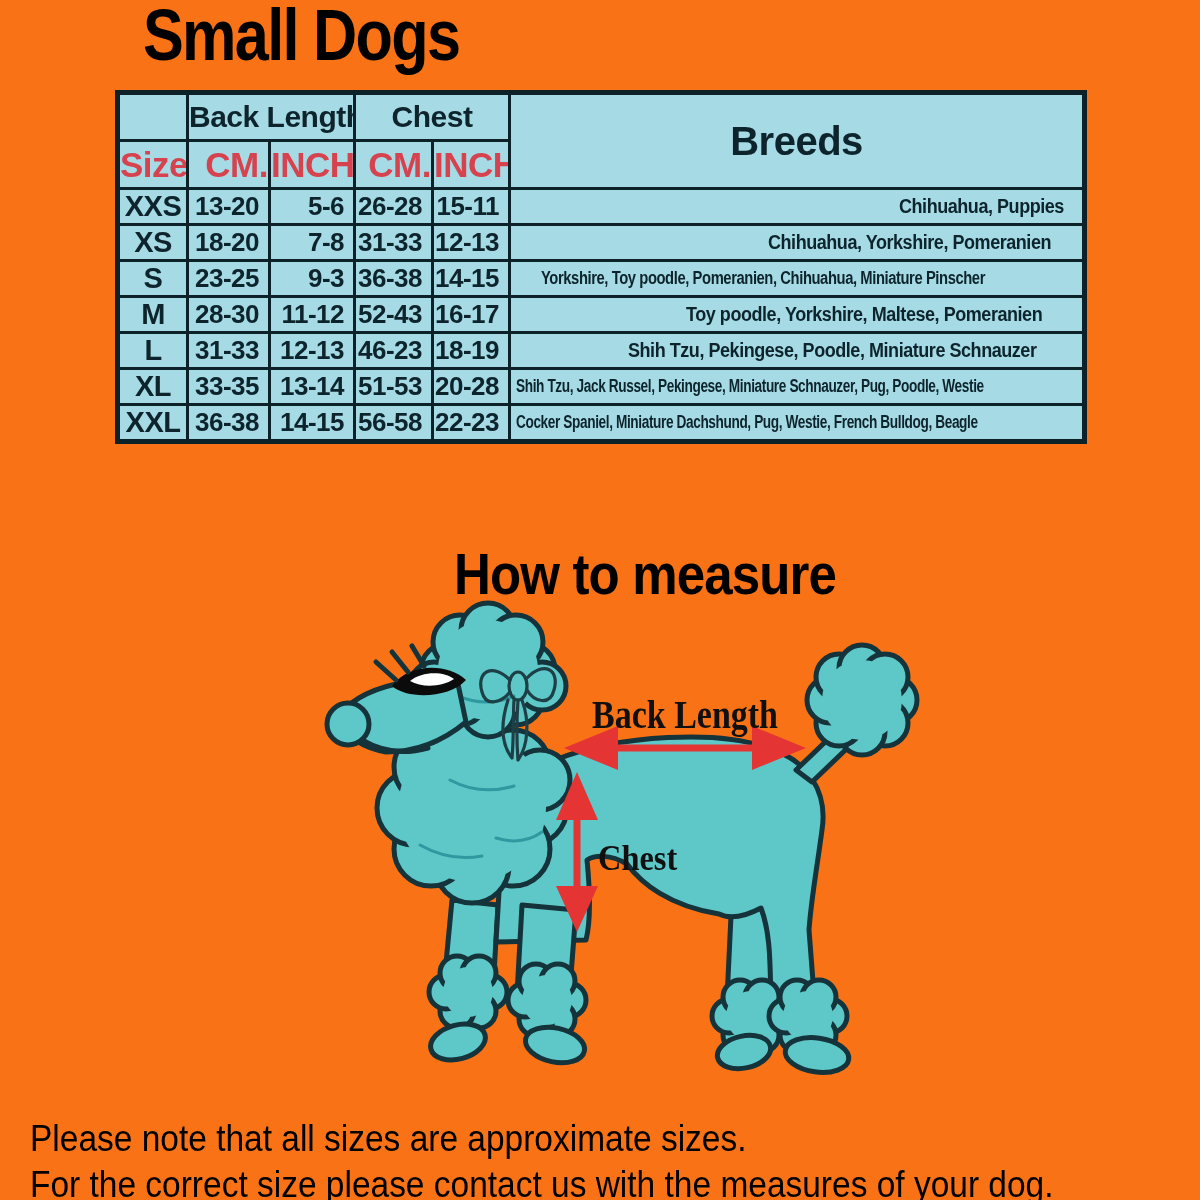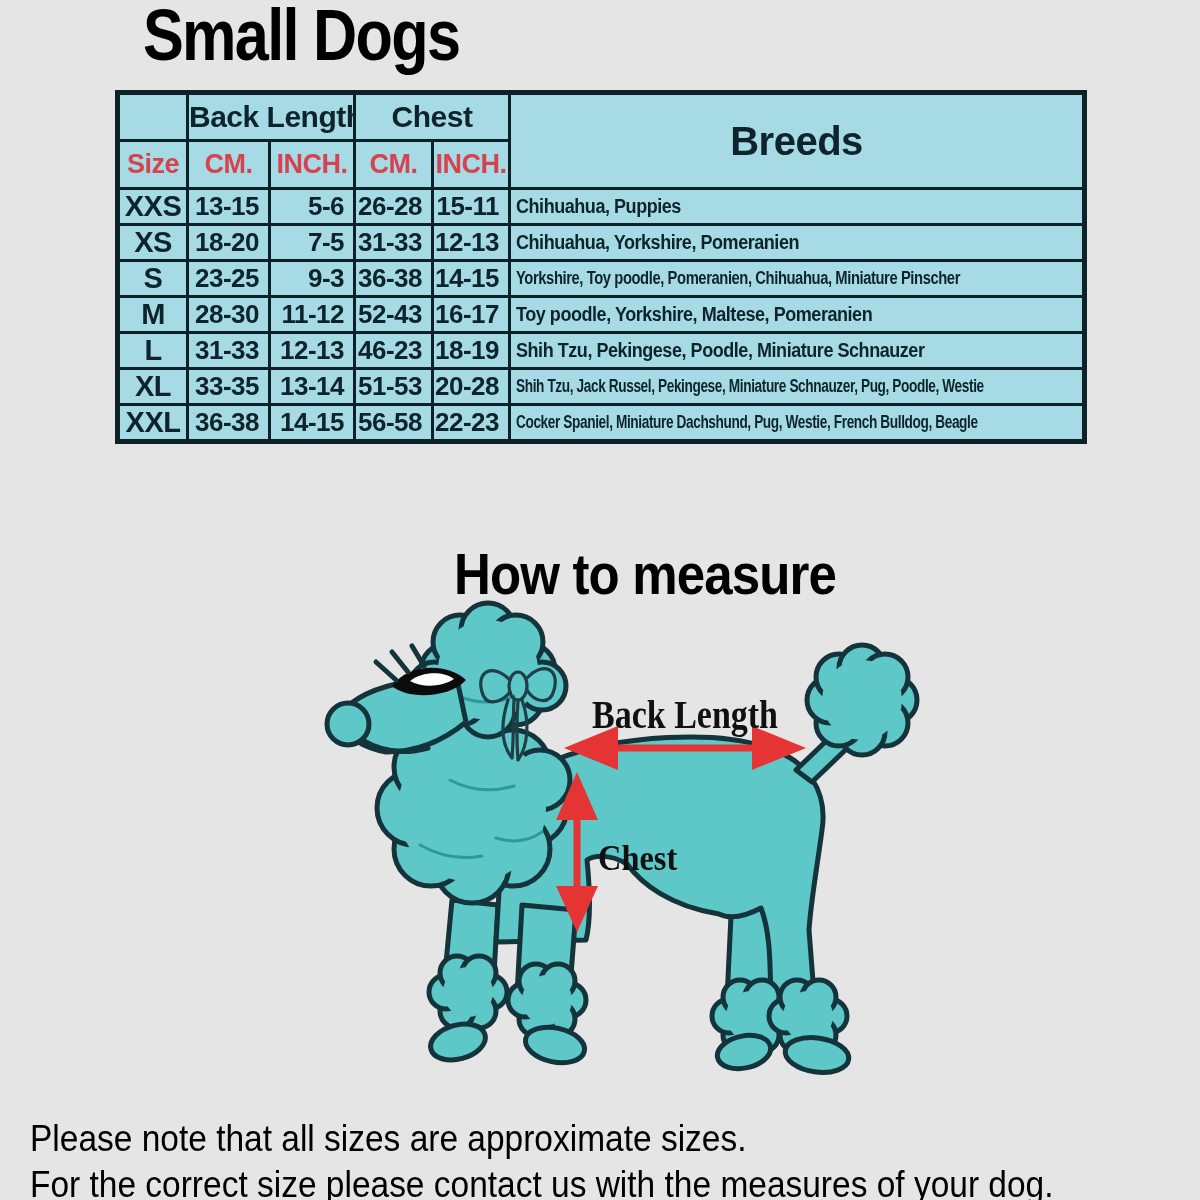--- a/index.html
+++ b/index.html
@@ -7,21 +7,21 @@
     --table-border:#0c2128;
     --header-red:#d6424e;
     --dog-teal:#5ec8c8;
     --dog-outline:#14333a;
     --arrow-red:#e43434;
     --text-dark:#0d242c;
   }
   *{margin:0;padding:0;box-sizing:border-box;}
   html,body{width:1200px;height:1200px;background:#ffffff;overflow:hidden;}
   body{font-family:"Liberation Sans",sans-serif;}
-  .page{position:relative;width:1200px;height:1200px;background:#e5e5e5;}
+  .page{position:relative;width:1200px;height:1200px;background:#f97316;}
 
   .page-title{
     position:absolute;left:143px;top:-6px;
     font-size:72px;font-weight:bold;color:#000;
     letter-spacing:-2px;white-space:nowrap;
     transform:scaleX(.85);transform-origin:0 0;
   }
 
   .size-table{
     position:absolute;left:115px;top:90px;width:967px;
@@ -32,24 +32,24 @@
   .size-table th,.size-table td{
     border:3px solid var(--table-border);
     color:var(--text-dark);font-weight:bold;
     white-space:nowrap;overflow:hidden;
     letter-spacing:-0.5px;
   }
   .size-table thead tr{height:48px;}
   .size-table tbody tr{height:28px;}
   .group-h{font-size:30px;text-align:center;}
   .breeds-h{font-size:40px;text-align:center;}
-  .sub th{color:var(--header-red);font-size:27px;text-align:center;}
+  .sub th{color:var(--header-red);font-size:35px;text-align:right;}
   td.size-cell{font-size:29px;text-align:center;}
   td.num{font-size:26px;text-align:right;padding-right:9px;}
-  td.breeds{text-align:left;padding-left:5px;}
+  td.breeds{text-align:right;padding-left:5px;}
   .breeds-text{display:inline-block;font-size:20px;transform:scaleX(.9);transform-origin:0 50%;white-space:nowrap;}
   tbody tr:nth-child(3) .breeds-text{font-size:18px;transform:scaleX(.82);}
   tbody tr:nth-child(6) .breeds-text,
   tbody tr:nth-child(7) .breeds-text{font-size:17.5px;transform:scaleX(.78);}
 
   .measure-title{
     position:absolute;left:415px;top:540px;width:460px;
     font-size:58px;font-weight:bold;color:#000;text-align:center;
     letter-spacing:-1px;white-space:nowrap;
     transform:scaleX(.88);transform-origin:50% 0;
@@ -98,30 +98,30 @@
         <th>Size</th>
         <th>CM.</th>
         <th>INCH.</th>
         <th>CM.</th>
         <th>INCH.</th>
       </tr>
     </thead>
     <tbody>
       <tr>
         <td class="size-cell">XXS</td>
-        <td class="num">13-15</td>
+        <td class="num">13-20</td>
         <td class="num">5-6</td>
         <td class="num">26-28</td>
         <td class="num">15-11</td>
         <td class="breeds"><span class="breeds-text">Chihuahua, Puppies</span></td>
       </tr>
       <tr>
         <td class="size-cell">XS</td>
         <td class="num">18-20</td>
-        <td class="num">7-5</td>
+        <td class="num">7-8</td>
         <td class="num">31-33</td>
         <td class="num">12-13</td>
         <td class="breeds"><span class="breeds-text">Chihuahua, Yorkshire, Pomeranien</span></td>
       </tr>
       <tr>
         <td class="size-cell">S</td>
         <td class="num">23-25</td>
         <td class="num">9-3</td>
         <td class="num">36-38</td>
         <td class="num">14-15</td>

